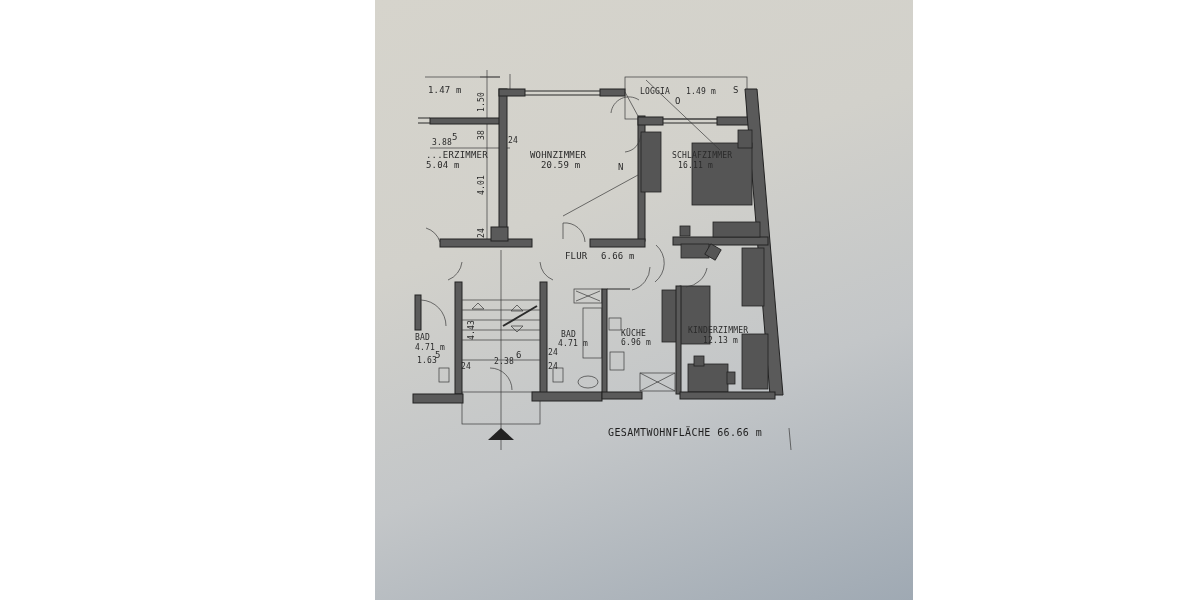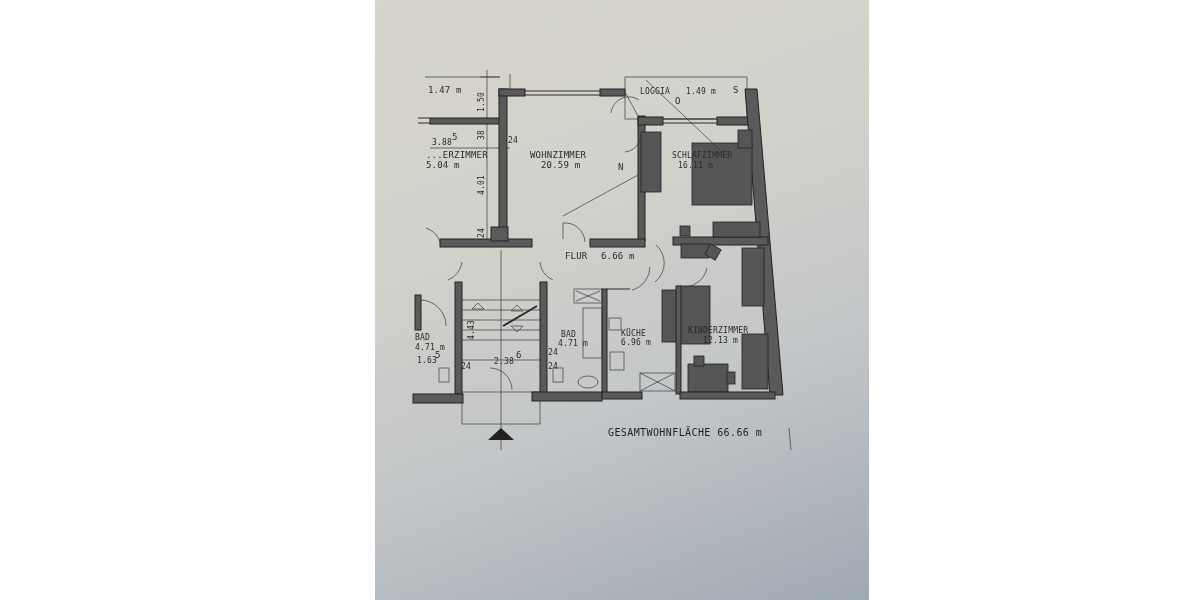--- a/index.html
+++ b/index.html
@@ -3,21 +3,21 @@
   <meta charset="utf-8">
   <style>
     html, body { margin: 0; padding: 0; }
     body {
       width: 1200px; height: 600px; overflow: hidden;
       background: #ffffff;
       position: relative;
       font-family: "DejaVu Sans Mono", monospace;
     }
     .photo {
-      position: absolute; left: 375px; top: 0; width: 494px; height: 600px;
+      position: absolute; left: 375px; top: 0; width: 538px; height: 600px;
       background: linear-gradient(160deg, #d6d4cc 0%, #d2d1cb 35%, #c3c6c8 65%, #9fa9b3 100%);
       overflow: hidden;
     }
     .photo svg { position: absolute; left: 0; top: 0; }
     .lbl {
       font-family: "DejaVu Sans Mono", monospace;
       fill: #2a2a2a;
       font-size: 9px;
       letter-spacing: 0.2px;
     }

